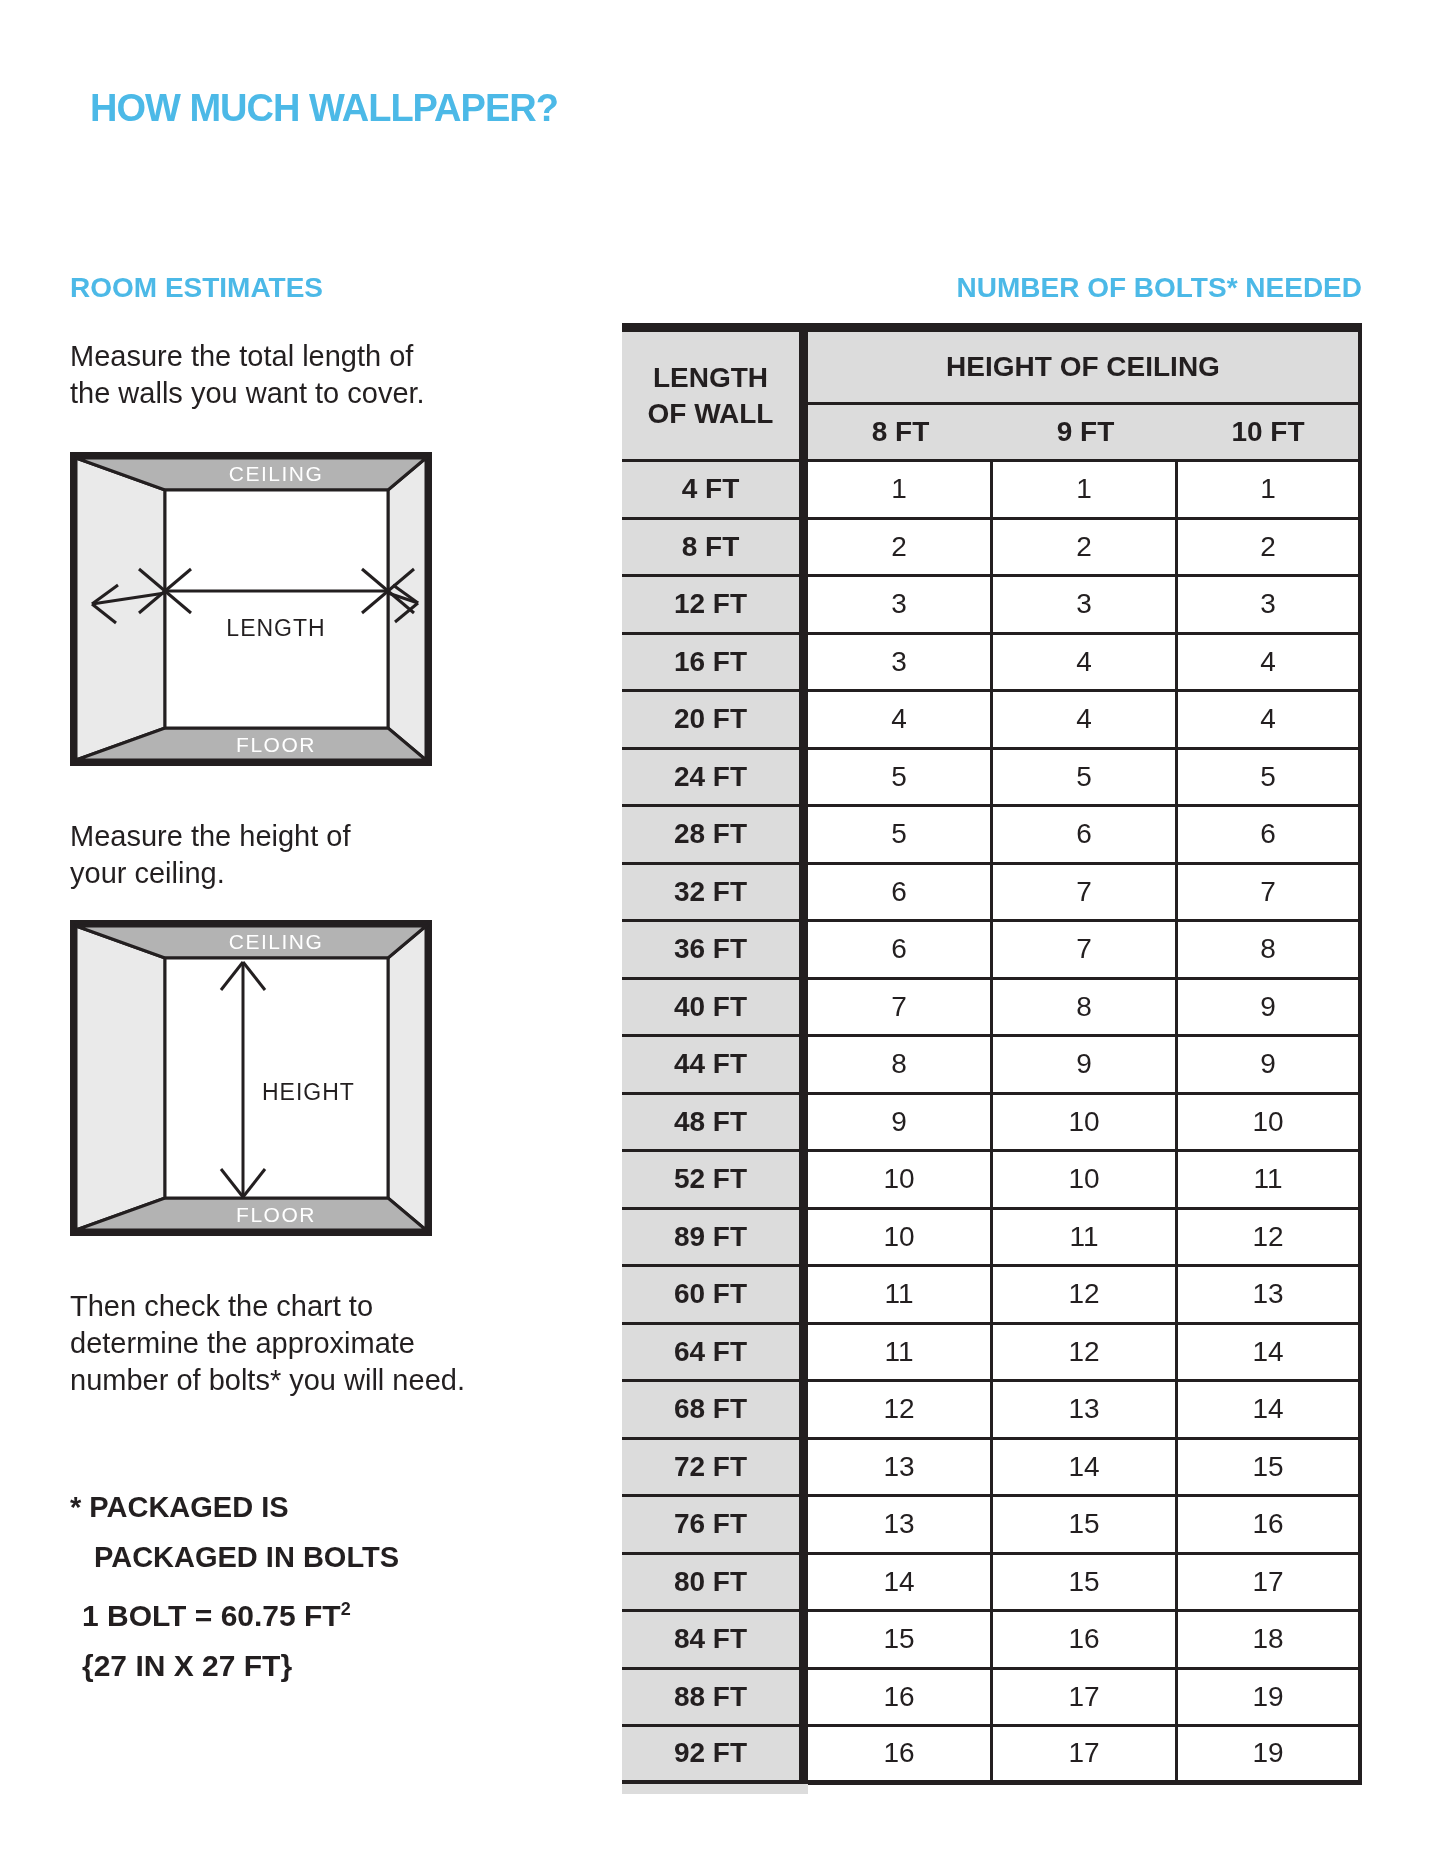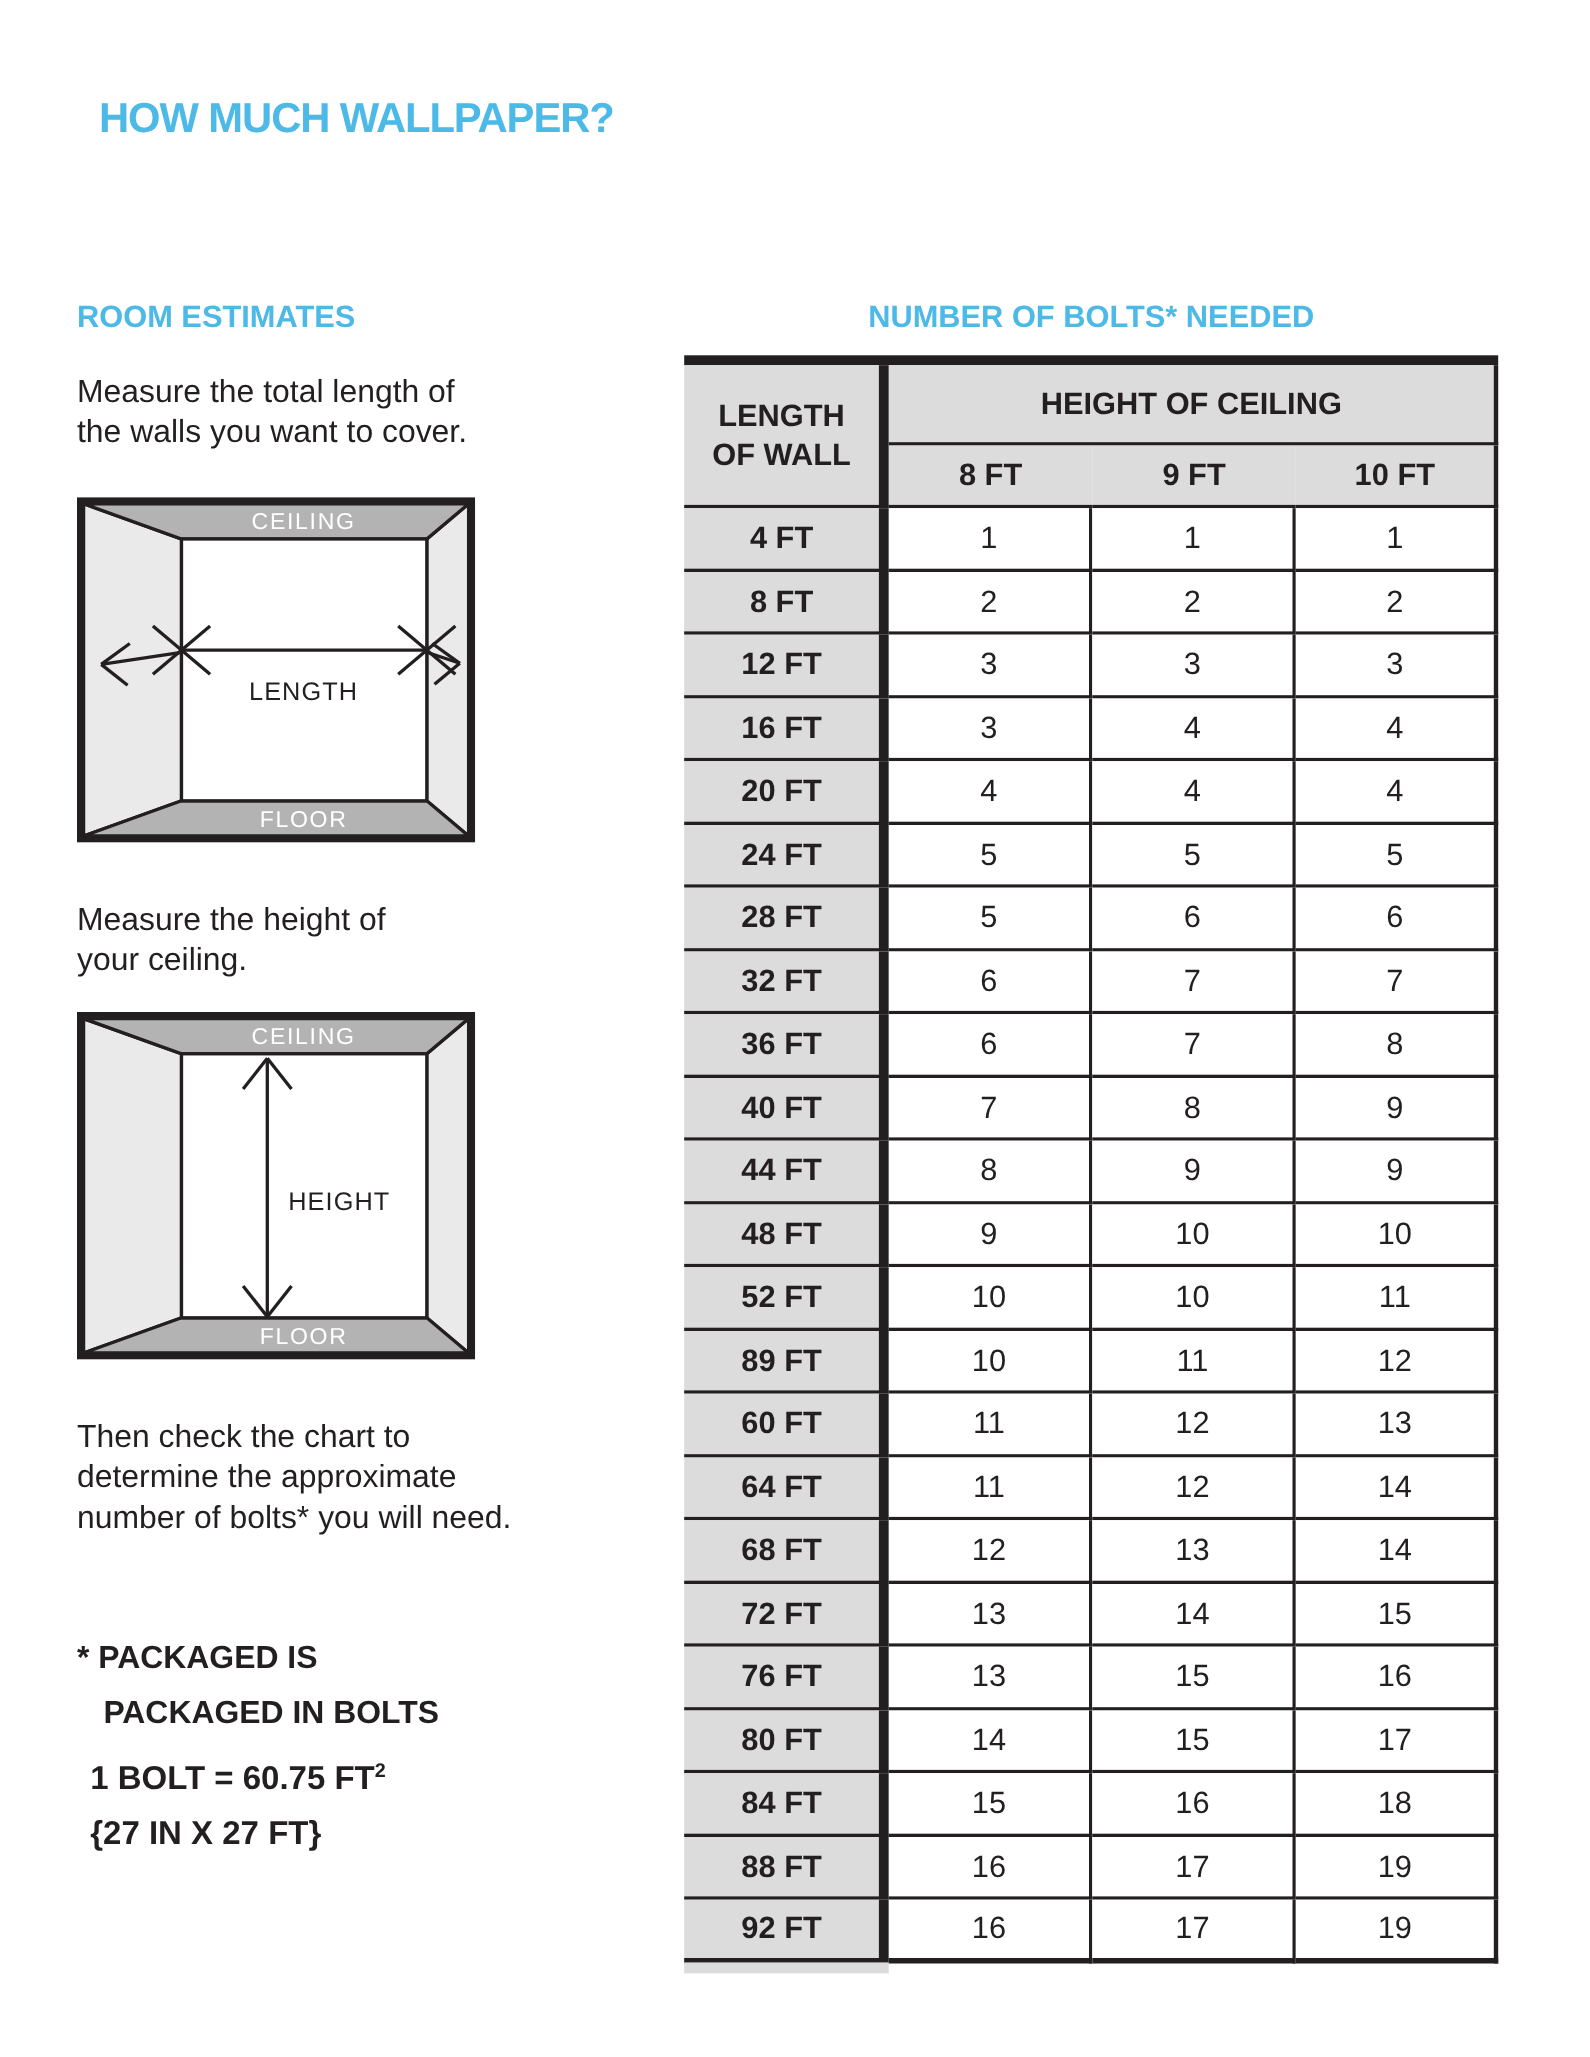--- a/index.html
+++ b/index.html
@@ -27,21 +27,21 @@
   }
   .blue-h {
     position: absolute;
     top: 272px;
     font-size: 28px;
     font-weight: bold;
     color: #4CB9E7;
     white-space: nowrap;
   }
   .left-h { left: 70px; }
-  .table-h { left: 622px; width: 740px; text-align: center; }
+  .table-h { left: 622px; width: 740px; text-align: right; }
   .body-copy {
     position: absolute;
     left: 70px;
     font-size: 29px;
     line-height: 37px;
     color: #231F20;
   }
   .step1 { top: 338px; }
   .step2 { top: 818px; }
   .step3 { top: 1288px; }

